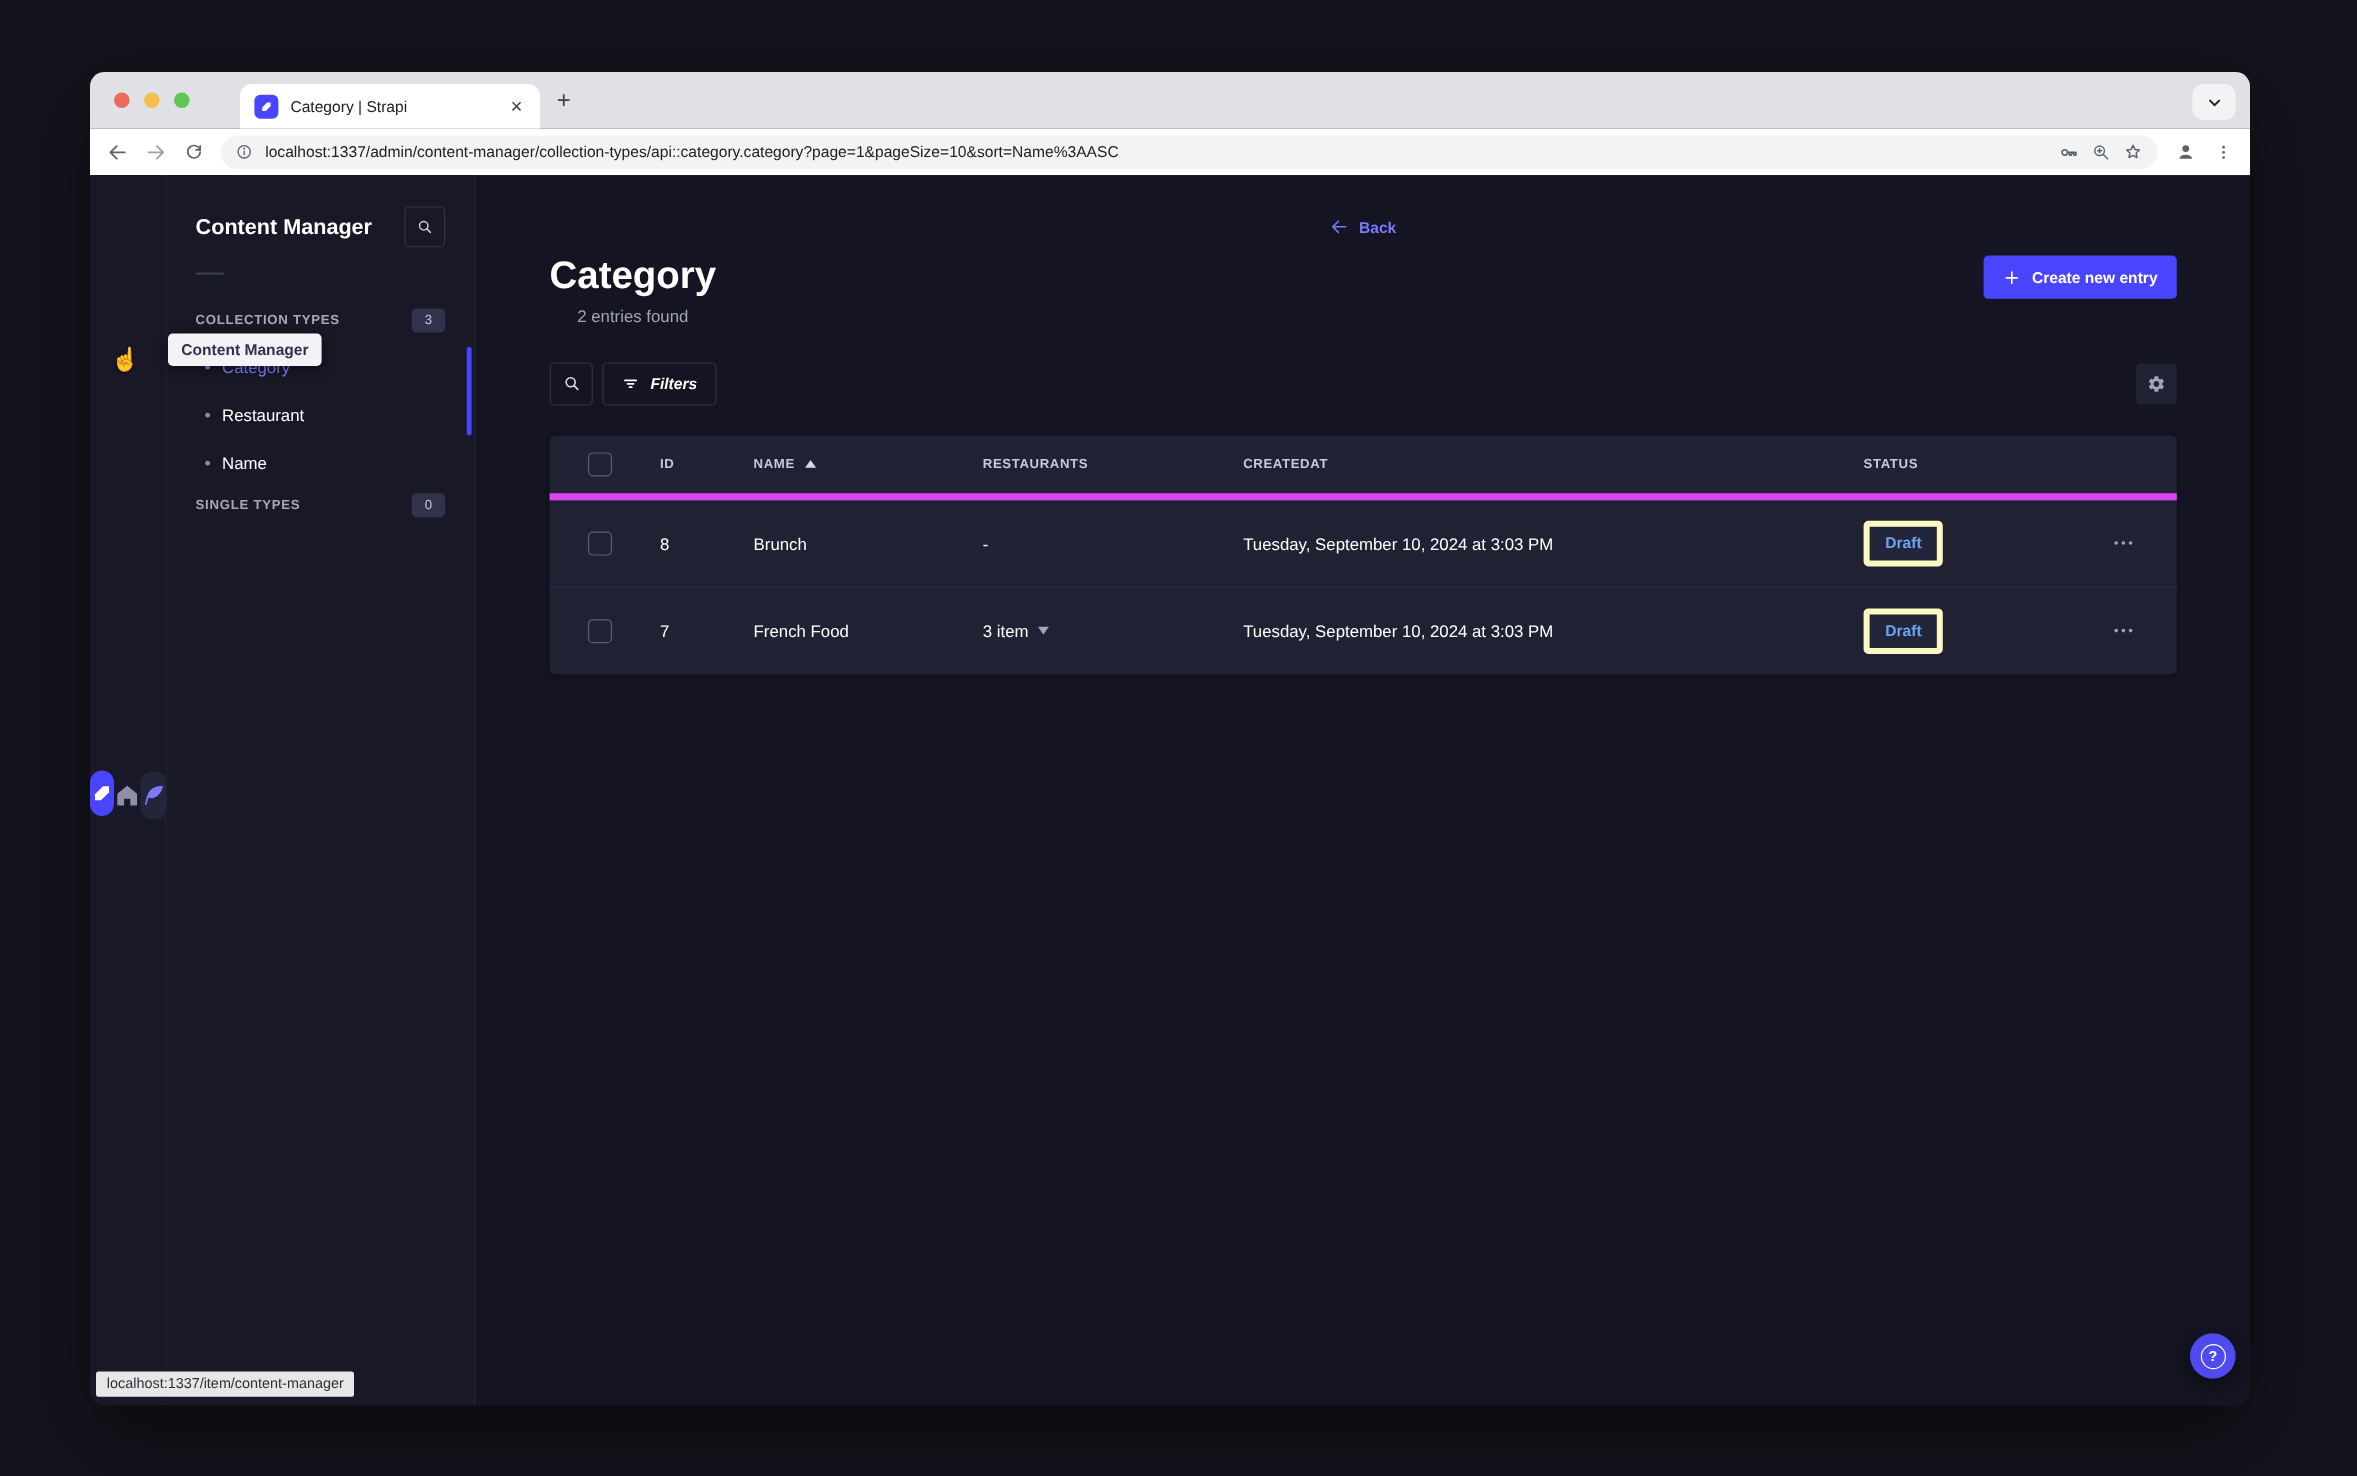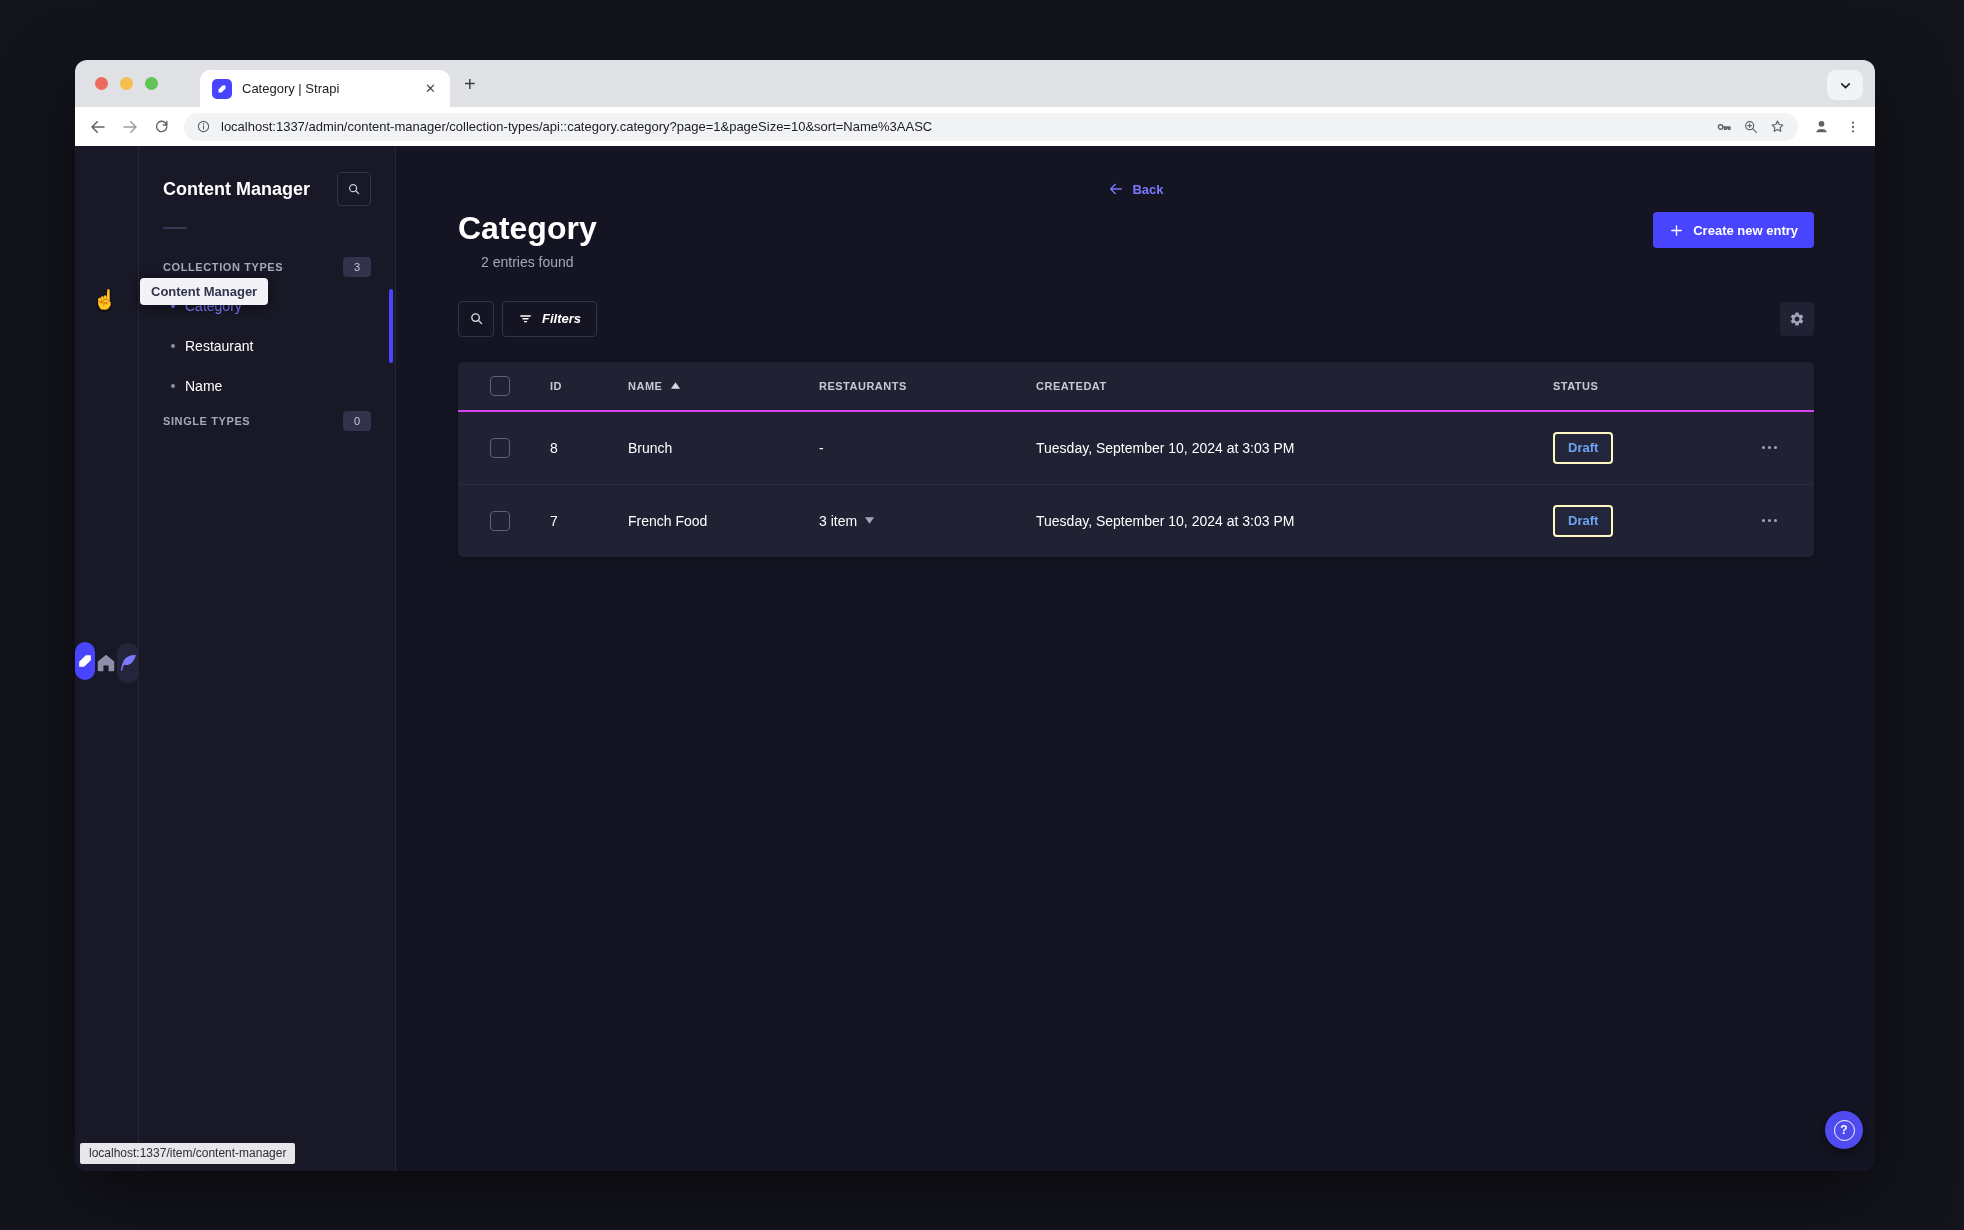--- a/index.html
+++ b/index.html
@@ -66,27 +66,27 @@
   .page-subtitle{font-size:14px;color:#a5a5ba;margin-top:7px;}
   .create-btn{height:36px;background:#4945ff;border-radius:4px;display:flex;align-items:center;gap:9px;padding:0 16px;color:#ffffff;font-size:13px;font-weight:bold;margin-top:2px;}
   .filters-row{display:flex;align-items:center;gap:8px;margin-top:31px;}
   .icon-btn{width:34px;height:34px;border:1px solid #32324d;border-radius:4px;display:flex;align-items:center;justify-content:center;color:#dcdce4;background:transparent;}
   .filters-btn{height:34px;border:1px solid #32324d;border-radius:4px;display:flex;align-items:center;gap:9px;padding:0 15px;color:#ffffff;font-size:13px;font-weight:bold;background:transparent;font-style:italic;}
   .flex-spacer{flex:1;}
   .gear-btn{width:34px;height:34px;border-radius:4px;background:#212134;display:flex;align-items:center;justify-content:center;color:#a5a5ba;}
   
   .table-card{margin-top:25px;background:#212134;border-radius:5px;box-shadow:0 1px 4px rgba(3,3,8,.35);}
   .tgrid{display:grid;grid-template-columns:92px 78px 191px 217px 517px 1fr 90px;align-items:center;}
-  .thead{height:48px;border-bottom:2px solid #d946ef;}
+  .thead{height:48px;border-bottom:6px solid #d946ef;}
   .th{font-size:11px;font-weight:bold;letter-spacing:.5px;color:#c8c8d6;display:flex;align-items:center;gap:8px;}
   .trow{height:72px;font-size:14px;color:#ffffff;}
   .trow + .trow{border-top:1px solid #2a2a42;}
   .checkbox{width:20px;height:20px;border:1px solid #5e5e7a;border-radius:4px;margin-left:32px;background:transparent;box-sizing:border-box;}
   .cell{display:flex;align-items:center;gap:7px;}
-  .badge-draft{display:inline-flex;align-items:center;height:28px;padding:0 13px;border:2px solid #fef9c3;border-radius:4px;color:#6da4f2;font-size:13px;font-weight:bold;background:rgba(109,164,242,.04);}
+  .badge-draft{display:inline-flex;align-items:center;height:28px;padding:0 13px;border:5px solid #fef9c3;border-radius:4px;color:#6da4f2;font-size:13px;font-weight:bold;background:rgba(109,164,242,.04);}
   .dots{display:flex;gap:3px;justify-content:center;}
   .dots i{width:3px;height:3px;border-radius:50%;background:#a5a5ba;}
   .sort-caret{color:#d9d9e3;display:flex;}
   .dd-caret{color:#a5a5ba;display:flex;}
   
   .help-btn{position:absolute;right:12px;bottom:22px;width:38px;height:38px;border-radius:50%;background:#4f4bf0;display:flex;align-items:center;justify-content:center;box-shadow:0 4px 12px rgba(0,0,0,.4);}
   .q-ring{width:19px;height:19px;border:1.6px solid #ffffff;border-radius:50%;color:#ffffff;font-size:12px;font-weight:bold;display:flex;align-items:center;justify-content:center;line-height:1;}
   .icon-tooltip{position:absolute;left:65px;top:218px;background:#f2f2f7;color:#32324d;font-size:13px;font-weight:bold;padding:6px 11px;border-radius:4px;box-shadow:0 2px 10px rgba(0,0,0,.45);z-index:30;white-space:nowrap;}
   .statusbar{position:absolute;left:5px;bottom:7px;background:#e7e7ea;color:#2f2f33;font-size:12px;padding:3px 9px 4px 9px;border-radius:2px;z-index:30;white-space:nowrap;}
   .cursor{position:absolute;left:18px;top:228px;font-size:19px;color:#ffffff;text-shadow:0 1px 2px rgba(0,0,0,.8);z-index:40;}

